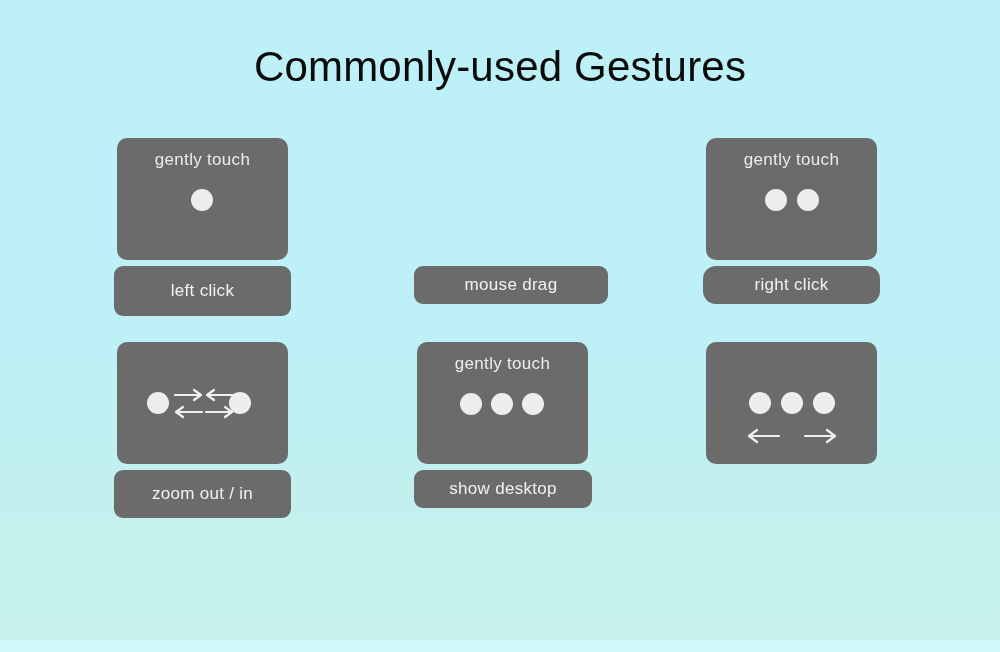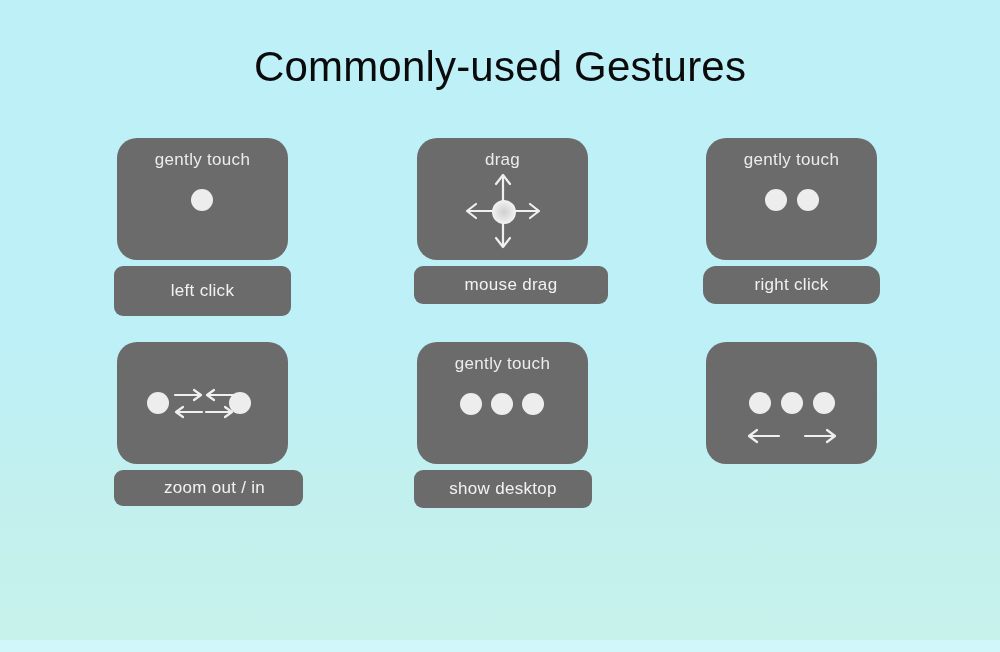--- a/index.html
+++ b/index.html
@@ -43,21 +43,21 @@
     letter-spacing: 0.2px;
     color: #0b0b0b;
     line-height: 54px;
     white-space: nowrap;
   }
 
   
   .card {
     position: absolute;
     background: #6b6b6b;
-    border-radius: 20px;
+    border-radius: 10px;
   }
   .card-caption {
     position: absolute;
     left: 0;
     top: 12px;
     width: 100%;
     text-align: center;
     font-size: 17px;
     font-weight: 300;
     color: #ececec;
@@ -109,38 +109,20 @@
 <div id="poster">
 
   <div id="title">Commonly-used Gestures</div>
 
   <div class="card" style="left:117px; top:138px; width:171px; height:122px;">
     <div class="card-caption">gently touch</div>
     <span class="dot" style="left:74px; top:51px;"></span>
   </div>
   <div class="pill" style="left:114px; top:266px; width:177px; height:50px;">left click</div>
 
-  <div class="card" style="left:417px; top:138px; width:171px; height:122px;">
-    <div class="card-caption">drag</div>
-    <svg class="arrow-svg" style="left:45px; top:32px;" width="82" height="82" viewBox="0 0 82 82">
-
-      <line x1="41" y1="38" x2="41" y2="6"></line>
-      <polyline points="34,14 41,5 48,14"></polyline>
-
-      <line x1="41" y1="44" x2="41" y2="76"></line>
-      <polyline points="34,68 41,77 48,68"></polyline>
-
-      <line x1="38" y1="41" x2="6" y2="41"></line>
-      <polyline points="14,34 5,41 14,48"></polyline>
-
-      <line x1="44" y1="41" x2="76" y2="41"></line>
-      <polyline points="68,34 77,41 68,48"></polyline>
-    </svg>
-    <span class="dot dot-glow" style="left:75px; top:62px; width:24px; height:24px;"></span>
-  </div>
   <div class="pill" style="left:414px; top:266px; width:194px; height:38px;">mouse drag</div>
 
   <div class="card" style="left:706px; top:138px; width:171px; height:122px;">
     <div class="card-caption">gently touch</div>
     <span class="dot" style="left:59px; top:51px;"></span>
     <span class="dot" style="left:91px; top:51px;"></span>
   </div>
   <div class="pill" style="left:703px; top:266px; width:177px; height:38px;border-radius:13px;">right click</div>
 
   <div class="card" style="left:117px; top:342px; width:171px; height:122px;">
@@ -154,21 +136,21 @@
       <line x1="60" y1="9" x2="35" y2="9"></line>
       <polyline points="41,4 34,9 41,14"></polyline>
 
       <line x1="29" y1="26" x2="4" y2="26"></line>
       <polyline points="10,21 3,26 10,31"></polyline>
 
       <line x1="33" y1="26" x2="58" y2="26"></line>
       <polyline points="52,21 59,26 52,31"></polyline>
     </svg>
   </div>
-  <div class="pill" style="left:114px; top:470px; width:177px; height:36px;padding-left:12px;">zoom out / in</div>
+  <div class="pill" style="left:114px; top:470px; width:177px; height:48px;">zoom out / in</div>
 
   <div class="card" style="left:417px; top:342px; width:171px; height:122px;">
     <div class="card-caption">gently touch</div>
     <span class="dot" style="left:43px; top:51px;"></span>
     <span class="dot" style="left:74px; top:51px;"></span>
     <span class="dot" style="left:105px; top:51px;"></span>
   </div>
   <div class="pill" style="left:414px; top:470px; width:178px; height:38px;">show desktop</div>
 
   <div class="card" style="left:706px; top:342px; width:171px; height:122px;">

